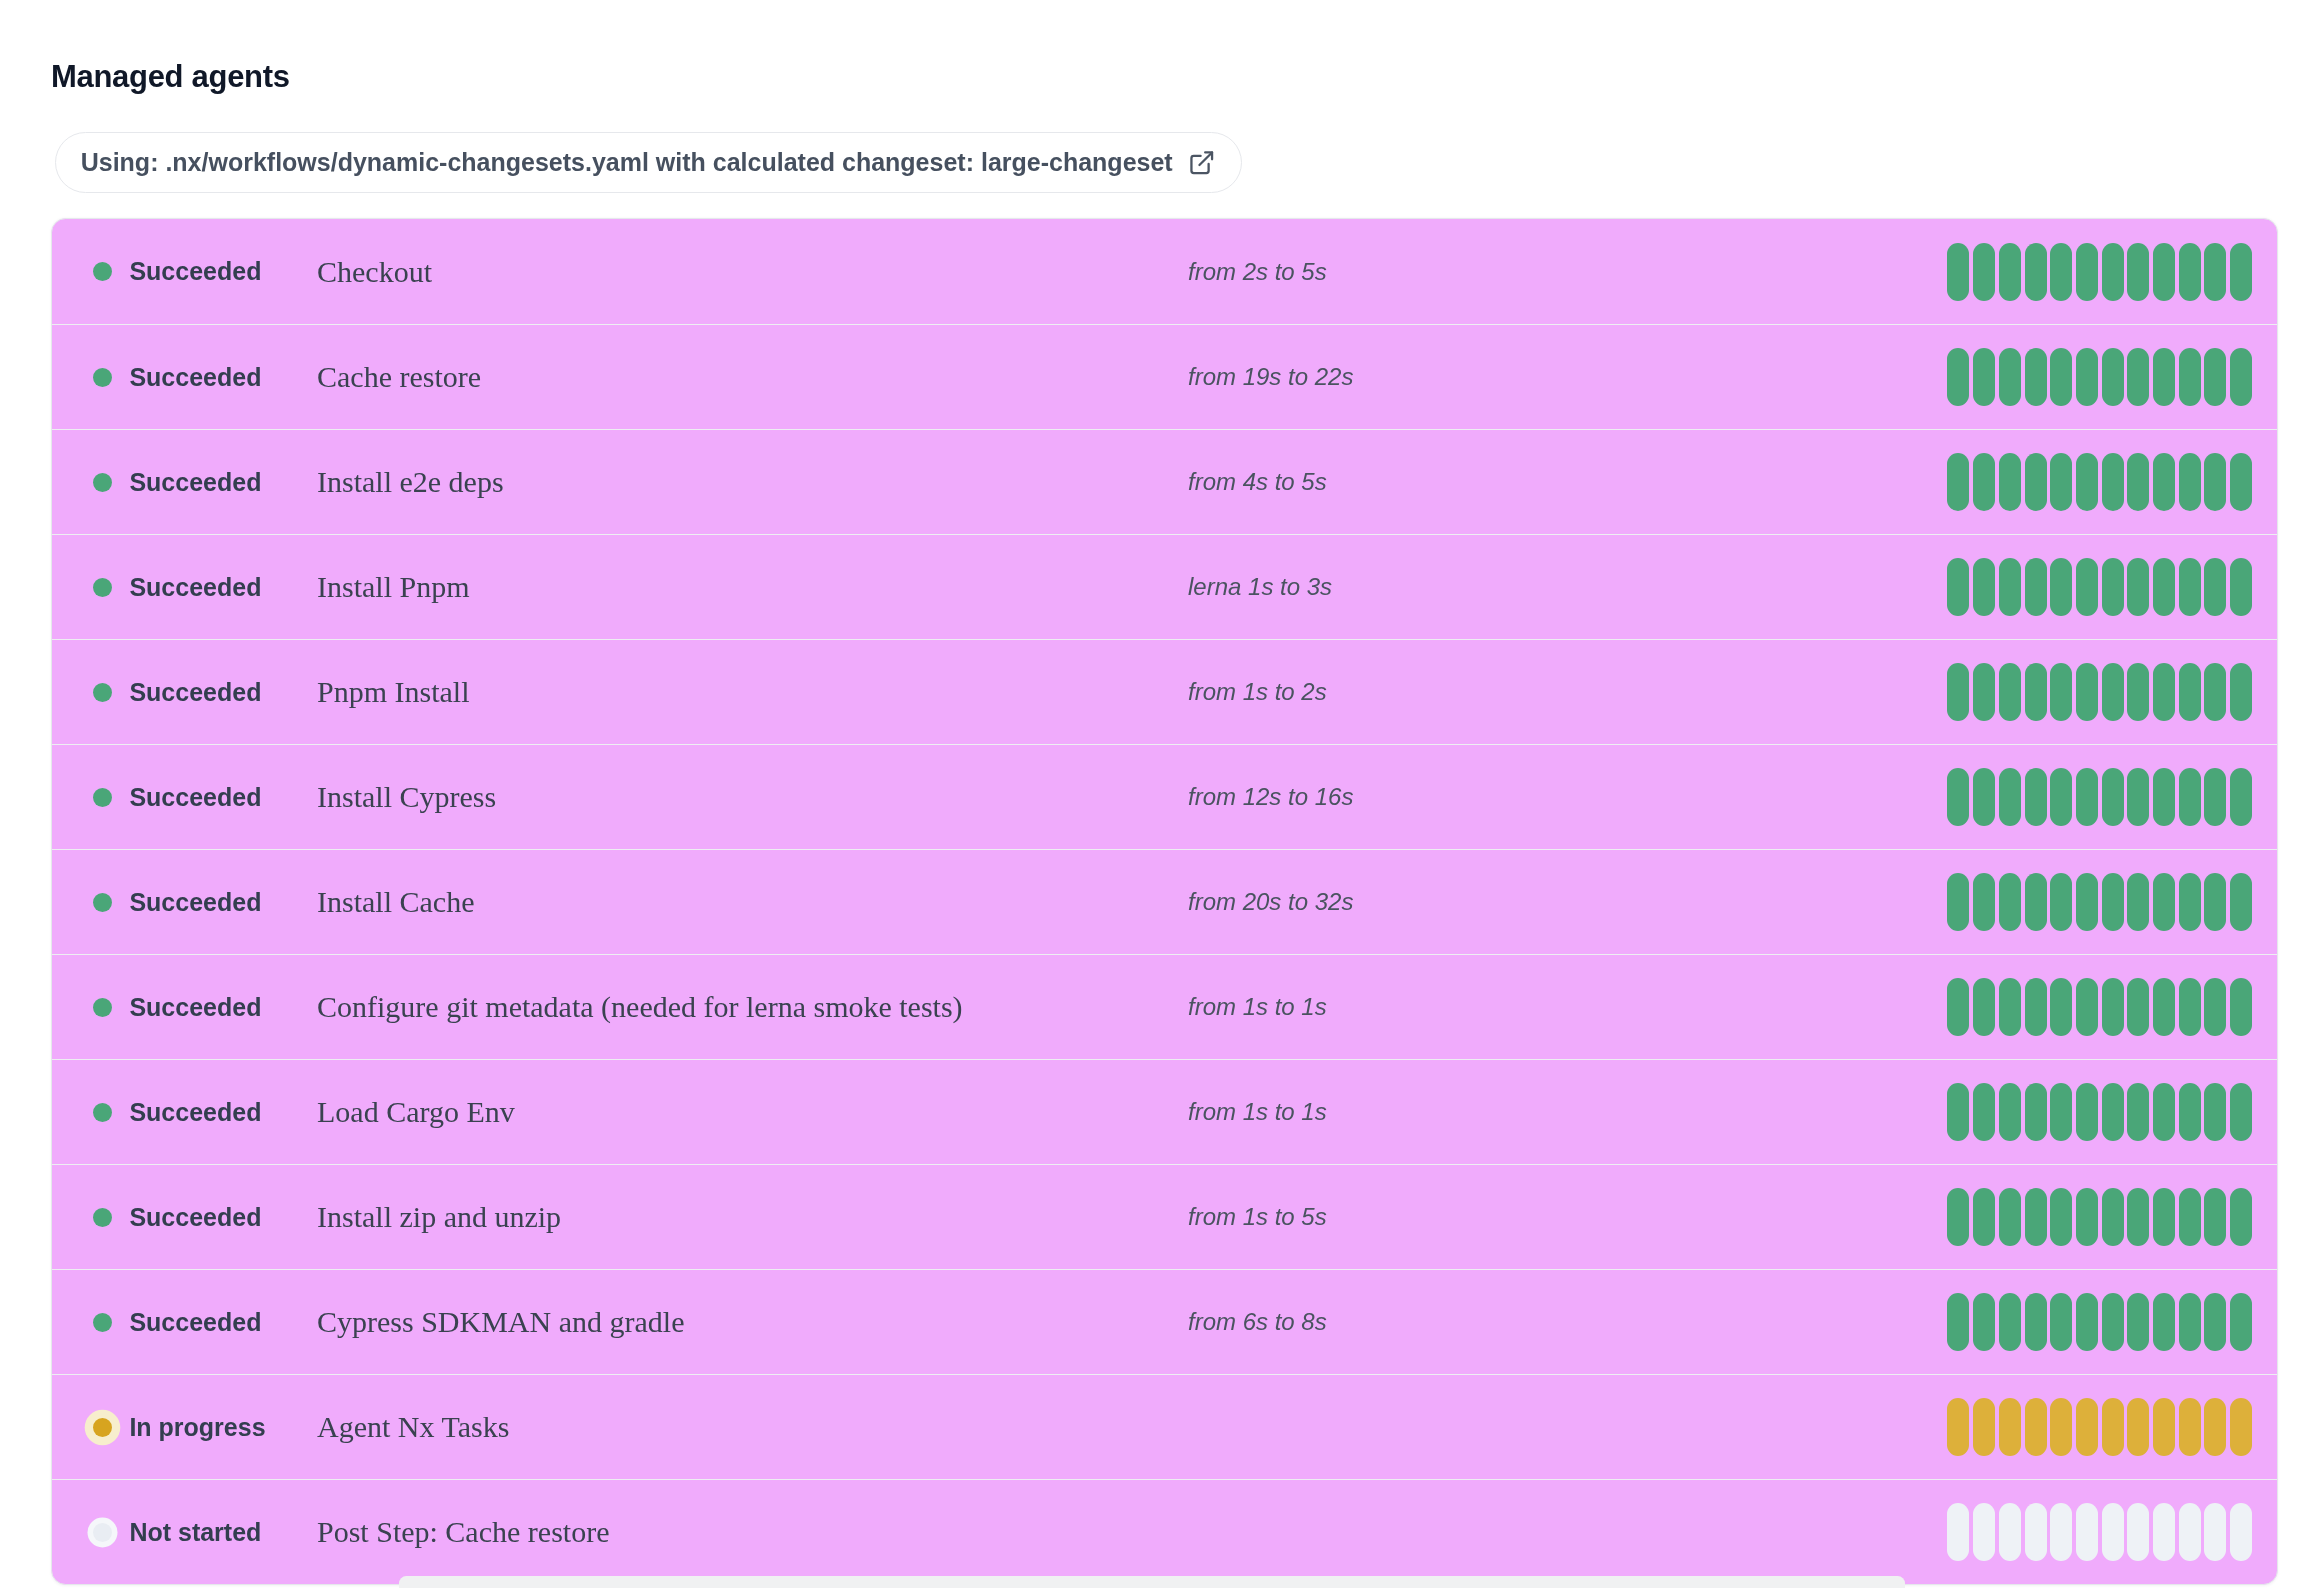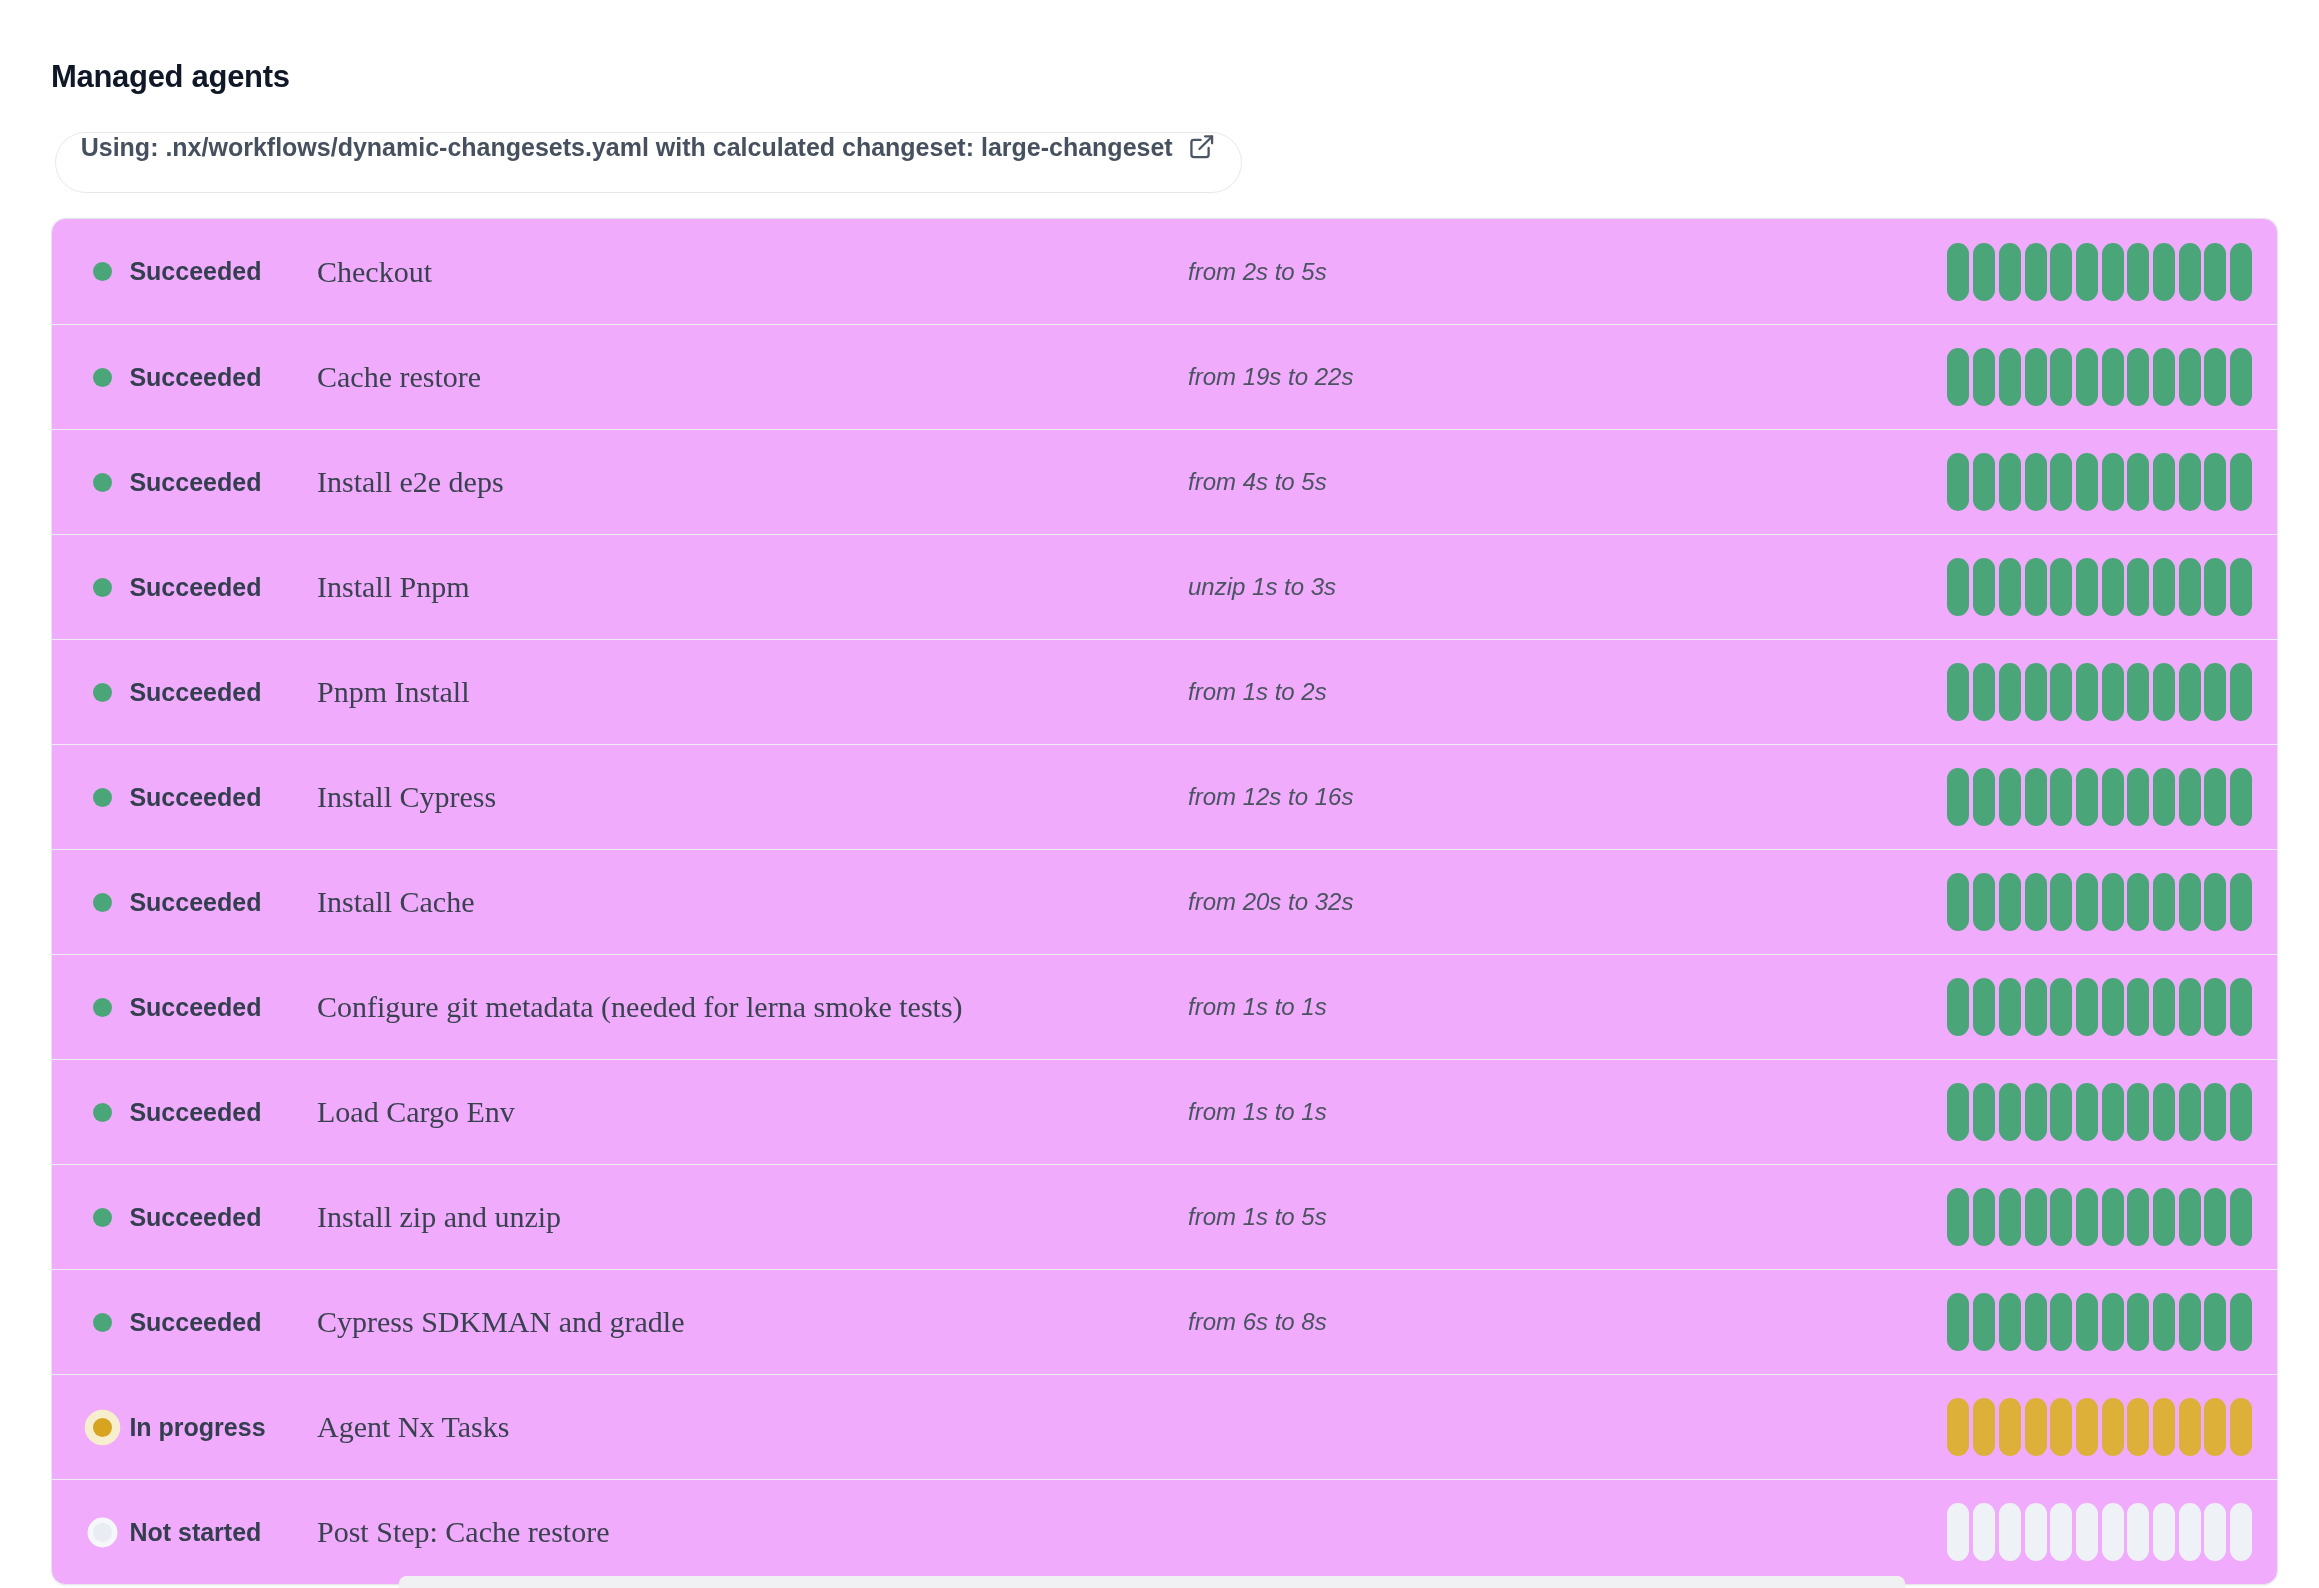--- a/index.html
+++ b/index.html
@@ -9,21 +9,21 @@
   }
   .page{padding:37px 39px 0 51px;}
 
   .page-title{
     margin:18px 0 33px 0;
     font-size:31px;line-height:44px;font-weight:700;color:#101828;
     letter-spacing:-0.3px;
   }
 
   .workflow-pill{
-    display:inline-flex;gap:15.6px;
+    display:inline-flex;align-items:center;gap:15.6px;
     height:61px;box-sizing:border-box;
     padding:0 25px;margin-left:3.7px;
     border:1.8px solid #e6e8ec;border-radius:917px;
     background:#ffffff;
     font-size:25px;font-weight:600;color:#46505f;
     cursor:pointer;
   }
   .workflow-pill svg{display:block;}
 
   .agents-card{
@@ -157,21 +157,21 @@
           <span class="bar succeeded"></span>
         </div>
   </div>
 
   <div class="row">
     <div class="col-status">
       <span class="dot succeeded"></span>
       <span class="status-label">Succeeded</span>
     </div>
     <div class="col-step">Install Pnpm</div>
-    <div class="col-duration">unzip 1s to 3s</div>
+    <div class="col-duration">lerna 1s to 3s</div>
     <div class="bars">
           <span class="bar succeeded"></span>
           <span class="bar succeeded"></span>
           <span class="bar succeeded"></span>
           <span class="bar succeeded"></span>
           <span class="bar succeeded"></span>
           <span class="bar succeeded"></span>
           <span class="bar succeeded"></span>
           <span class="bar succeeded"></span>
           <span class="bar succeeded"></span>

